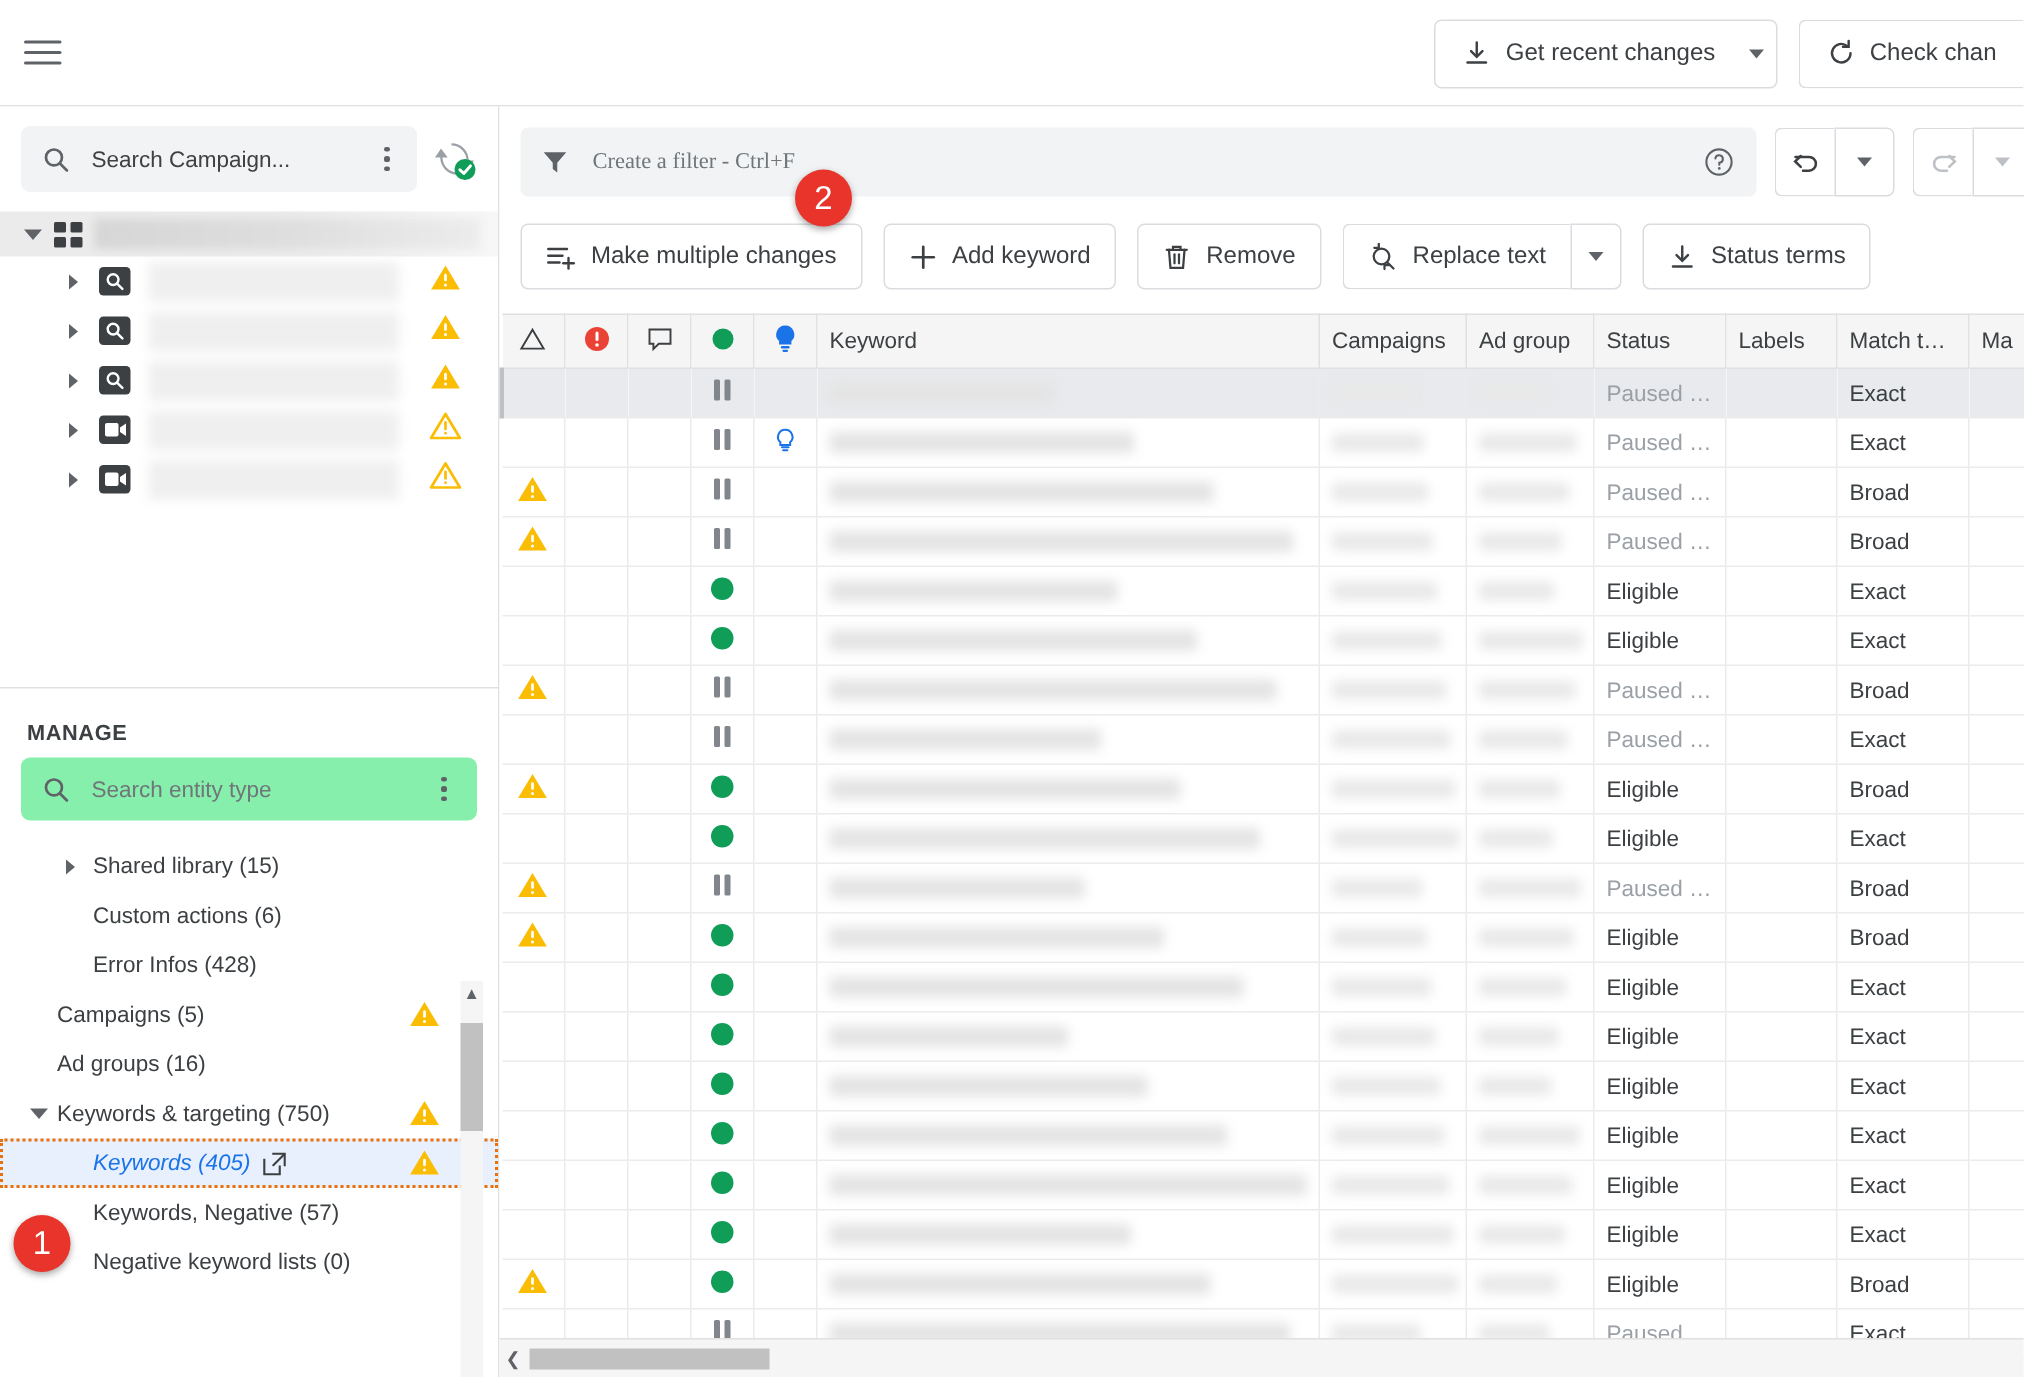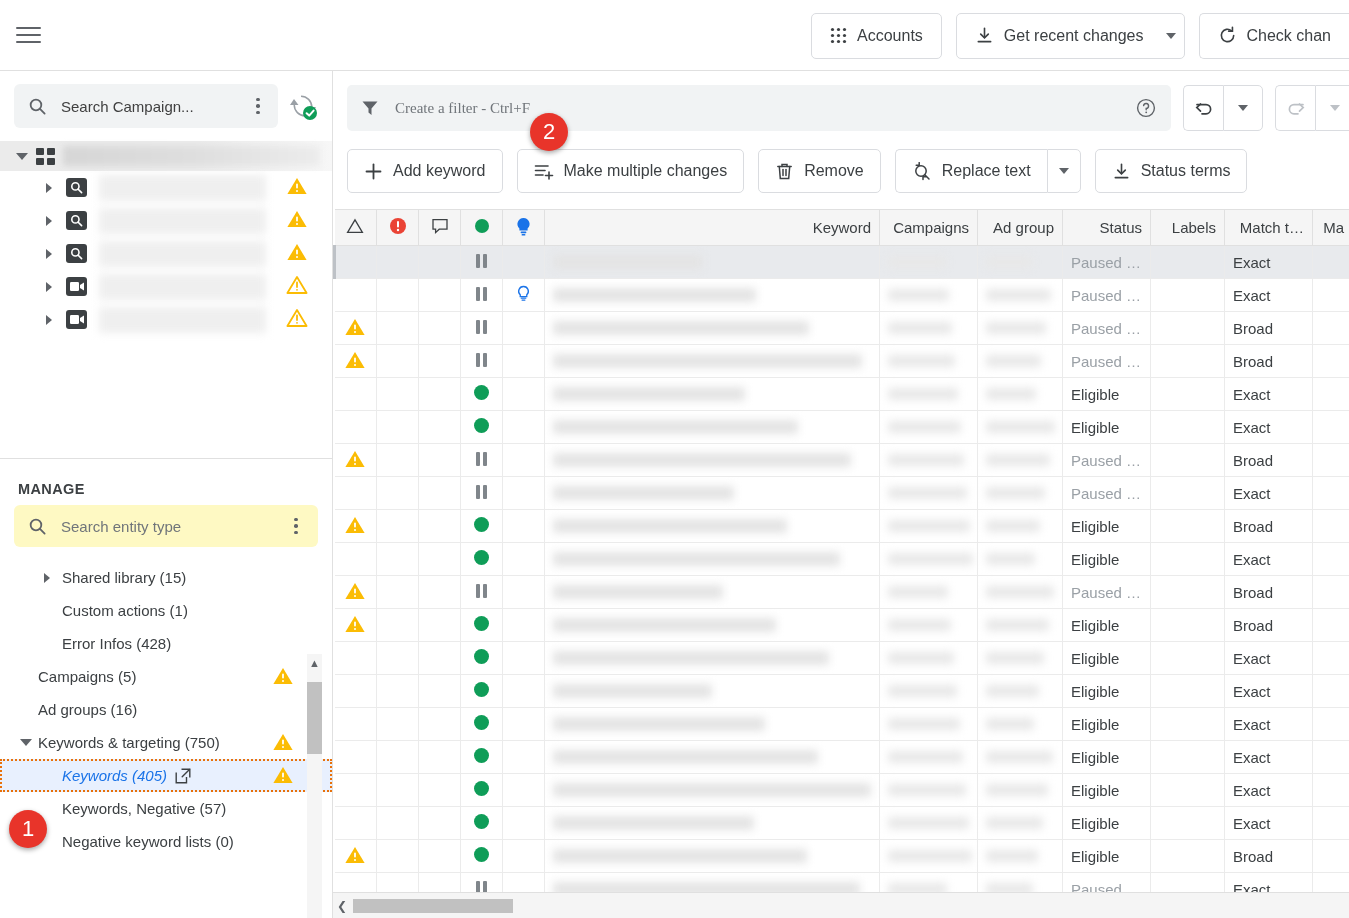--- a/index.html
+++ b/index.html
@@ -97,21 +97,21 @@
   }
   .camp-blur {
     flex: 1; height: 26px; margin-left: 2px; margin-right: 10px;
     background: #efefef; filter: blur(4px);
   }
   .warn-tri { width: 22px; height: 20px; flex: 0 0 auto; }
 
   
   .manage-head { padding: 22px 0 8px 18px; font-size: 14.5px; font-weight: bold; color: #3c4043; letter-spacing: .4px; }
   .manage-search {
-    margin: 0 14px; height: 42px; background: #fef9c3; border-radius: 6px;
+    margin: 0 14px; height: 42px; background: #86efac; border-radius: 6px;
     display:flex; align-items:center; padding: 0 12px 0 14px; gap: 14px;
   }
   .manage-search .ph { flex: 1; font-size: 15px; color: #70757a; }
   .etree { position: relative; margin-top: 14px; }
   .erow {
     height: 33px; display:flex; align-items:center; font-size: 15px; color: #3c4043;
     position: relative; padding-right: 30px;
   }
   .erow .lbl { white-space: nowrap; }
   .erow .warn { position: absolute; right: 38px; top: 6px; }
@@ -160,21 +160,21 @@
     height: 44px; width: 34px; border: 1px solid #dadce0; border-radius: 0 5px 5px 0;
     background:#fff; display:flex;align-items:center;justify-content:center; cursor:pointer;
   }
 
   
   .tablewrap { position: relative; margin-top: 2px; }
   table.grid { border-collapse: collapse; width: 1016px; table-layout: fixed; }
   table.grid th {
     height: 36px; background: #f5f5f5; border-top: 1px solid #e0e0e0;
     border-bottom: 1px solid #e0e0e0; border-right: 1px solid #e0e0e0;
-    font-size: 15px; font-weight: 400; color: #3c4043; text-align: right;
+    font-size: 15px; font-weight: 400; color: #3c4043; text-align: left;
     padding: 0 8px; vertical-align: middle; overflow: hidden; white-space: nowrap;
   }
   table.grid th.ic { padding: 0; text-align: center; }
   table.grid td {
     height: 33px; border-bottom: 1px solid #ebebeb; border-right: 1px solid #ebebeb;
     font-size: 15px; padding: 0 8px; vertical-align: middle; white-space: nowrap; overflow: hidden;
   }
   table.grid td.ic { padding: 0; text-align: center; }
   tr.selrow td { background: #e8eaed; }
   tr.selrow td.first { border-left: 3px solid #bdc1c6; }
@@ -209,38 +209,20 @@
 <body>
 
 <div class="topbar">
   <div class="hamburger">
     <span></span>
       <span></span>
       <span></span>
   </div>
 
   <div class="top-actions">
-    <div class="tbtn">
-      <span class="icn">
-        <svg width="17" height="17" viewBox="0 0 17 17">
-          <g fill="#3c4043">
-            <circle cx="2.5" cy="2.5" r="1.6"></circle>
-              <circle cx="8.5" cy="2.5" r="1.6"></circle>
-              <circle cx="14.5" cy="2.5" r="1.6"></circle>
-            <circle cx="2.5" cy="8.5" r="1.6"></circle>
-              <circle cx="8.5" cy="8.5" r="1.6"></circle>
-              <circle cx="14.5" cy="8.5" r="1.6"></circle>
-            <circle cx="2.5" cy="14.5" r="1.6"></circle>
-              <circle cx="8.5" cy="14.5" r="1.6"></circle>
-              <circle cx="14.5" cy="14.5" r="1.6"></circle>
-          </g>
-        </svg>
-      </span>
-      <span>Accounts</span>
-    </div>
 
     <div class="tbtn split">
       <span class="icn">
         <svg width="19" height="19" viewBox="0 0 20 20" fill="none" stroke="#3c4043" stroke-width="1.7" stroke-linecap="round">
           <path d="M10 2.5 L10 12"></path>
             <path d="M6 8.5 L10 12.5 L14 8.5"></path>
             <path d="M3.5 16.5 L16.5 16.5"></path>
         </svg>
       </span>
       <span>Get recent changes</span>
@@ -394,21 +376,21 @@
   </div>
 
   <div class="etree" id="entity-rows">
       <div class="erow ind1">
         <span class="twist" style="left:44px;">
           <span class="tri-right"></span>
         </span>
         <span class="lbl">Shared library (15)</span>
       </div>
       <div class="erow ind1">
-        <span class="lbl">Custom actions (1)</span>
+        <span class="lbl">Custom actions (6)</span>
       </div>
       <div class="erow ind1">
         <span class="lbl">Error Infos (428)</span>
       </div>
       <div class="erow ind0">
         <span class="lbl">Campaigns (5)</span>
         <span class="warn"><svg class="warn-tri" viewBox="0 0 22 20">
             <path d="M11 2 L20.6 18 L1.4 18 Z" fill="#fbbc04"></path>
             <rect x="10.1" y="7.5" width="1.8" height="5" rx="0.9" fill="#fff"></rect>
             <circle cx="11" cy="15" r="1" fill="#fff"></circle>
@@ -496,39 +478,39 @@
       </div>
       <div class="sqbtn r">
           <span class="caret-s caret-dis"></span>
         </div>
     </div>
   </div>
 
   <div class="actionbar">
     <div class="abtn">
       <span class="icn">
-        <svg width="19" height="19" viewBox="0 0 19 19" stroke="#3c4043" stroke-width="1.8" stroke-linecap="round">
-            <path d="M9.5 2.5 L9.5 16.5"></path>
-            <path d="M2.5 9.5 L16.5 9.5"></path>
-          </svg>
-      </span>
-      <span>Add keyword</span>
-    </div>
-
-    <div class="abtn">
-      <span class="icn">
         <svg width="20" height="19" viewBox="0 0 20 19" stroke="#3c4043" stroke-width="1.6" stroke-linecap="round">
           <path d="M1.5 4 L14 4"></path>
             <path d="M1.5 8.5 L11 8.5"></path>
             <path d="M1.5 13 L9 13"></path>
           <path d="M15 10 L15 17"></path>
             <path d="M11.5 13.5 L18.5 13.5"></path>
         </svg>
       </span>
       <span>Make multiple changes</span>
+    </div>
+
+    <div class="abtn">
+      <span class="icn">
+        <svg width="19" height="19" viewBox="0 0 19 19" stroke="#3c4043" stroke-width="1.8" stroke-linecap="round">
+            <path d="M9.5 2.5 L9.5 16.5"></path>
+            <path d="M2.5 9.5 L16.5 9.5"></path>
+          </svg>
+      </span>
+      <span>Add keyword</span>
     </div>
 
     <div class="abtn">
       <span class="icn">
         <svg width="19" height="19" viewBox="0 0 19 19" fill="none" stroke="#3c4043" stroke-width="1.5" stroke-linecap="round">
           <path d="M2.8 4.5 L16.2 4.5"></path>
             <path d="M7 4.5 L7 2.5 L12 2.5 L12 4.5"></path>
           <path d="M4.3 4.5 L5.3 16.5 L13.7 16.5 L14.7 4.5"></path>
             <path d="M8 7.5 L8 13.5"></path>
             <path d="M11 7.5 L11 13.5"></path>

